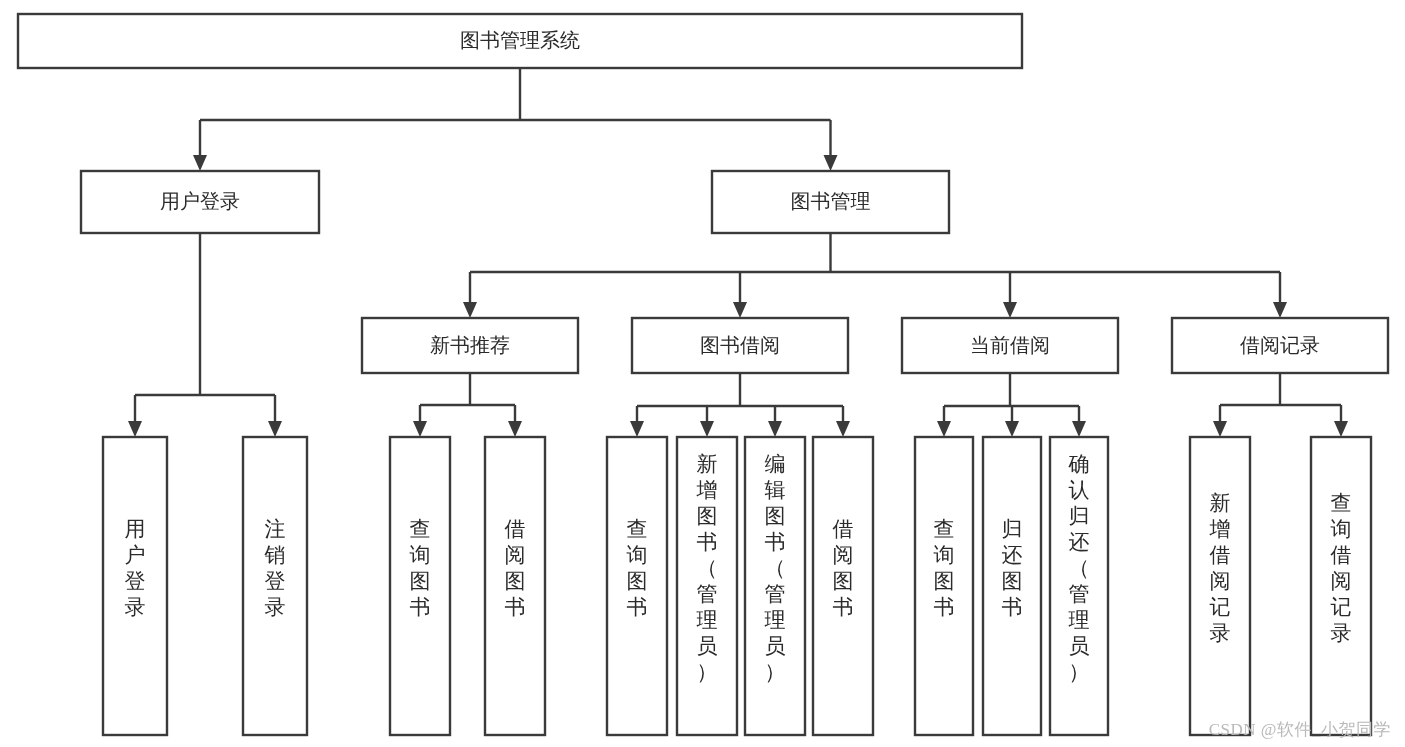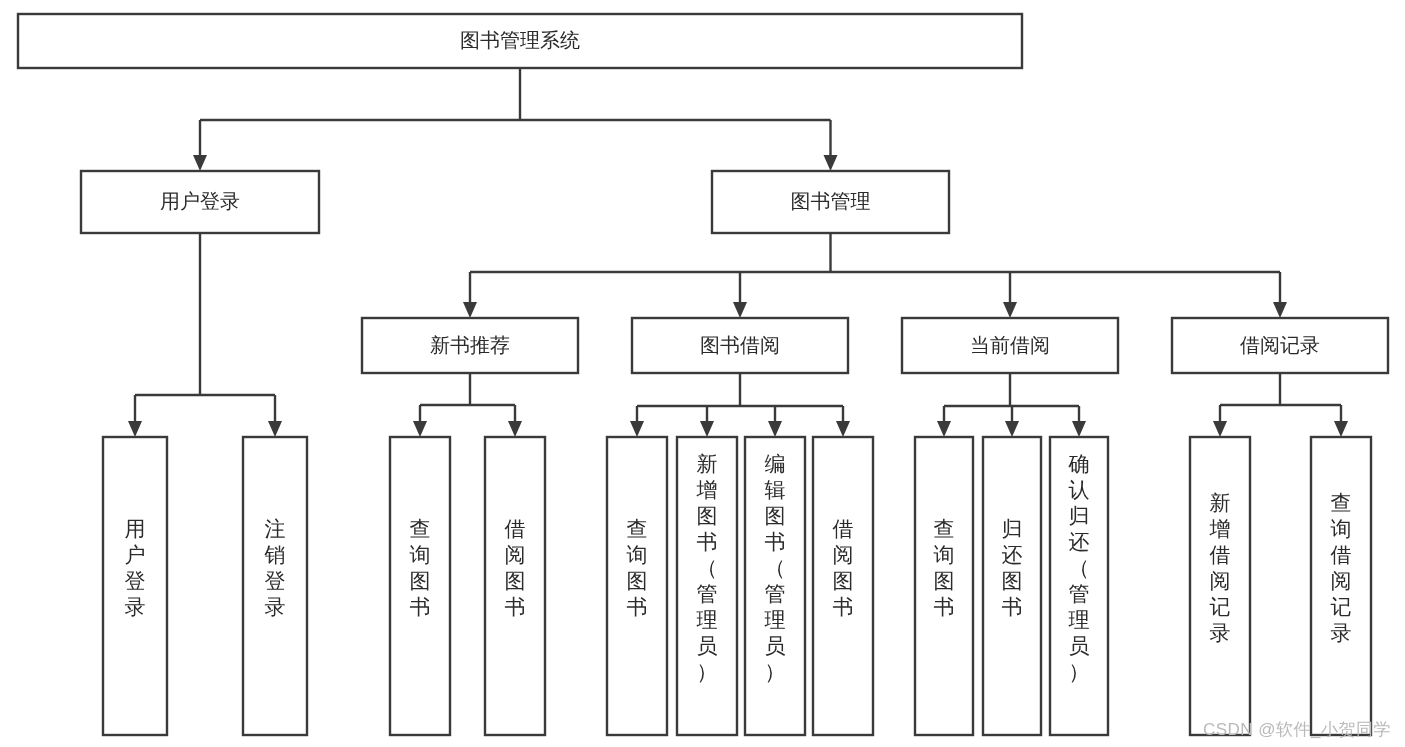--- a/index.html
+++ b/index.html
@@ -48,21 +48,21 @@
   .node-label-vert {
     fill: #2b2b2b;
     font-family: "Liberation Sans", "DejaVu Sans", sans-serif;
     font-size: 21px;
     text-anchor: middle;
   }
   .watermark {
     position: absolute;
     right: 14px;
     bottom: 6px;
-    font-family: Liberation Sans, sans-serif;
+    font-family: Liberation Serif, serif;
     font-size: 17px;
     color: #b9b9b9;
     white-space: nowrap;
     letter-spacing: 0.5px;
     user-select: none;
   }
 </style>
 </head>
 <body>
 

